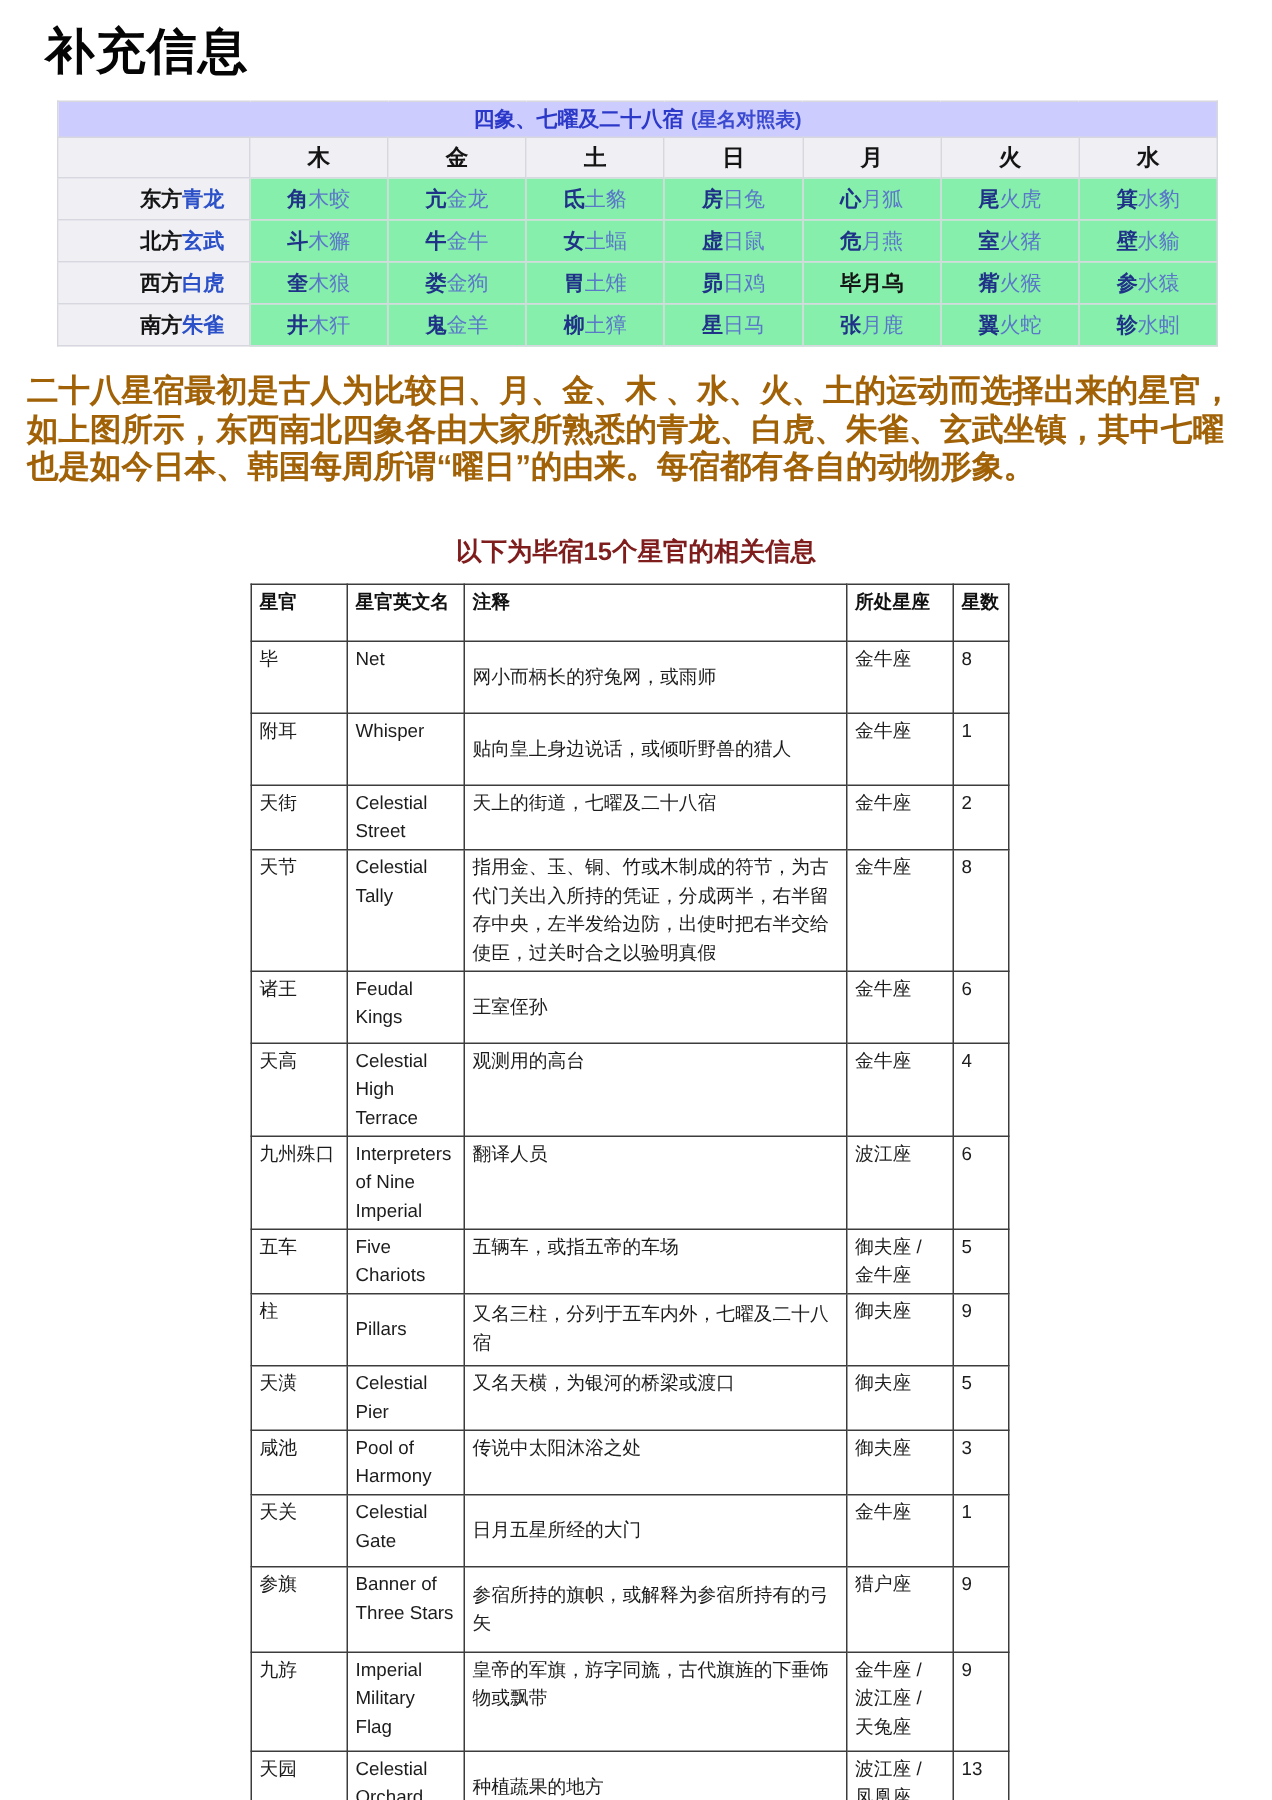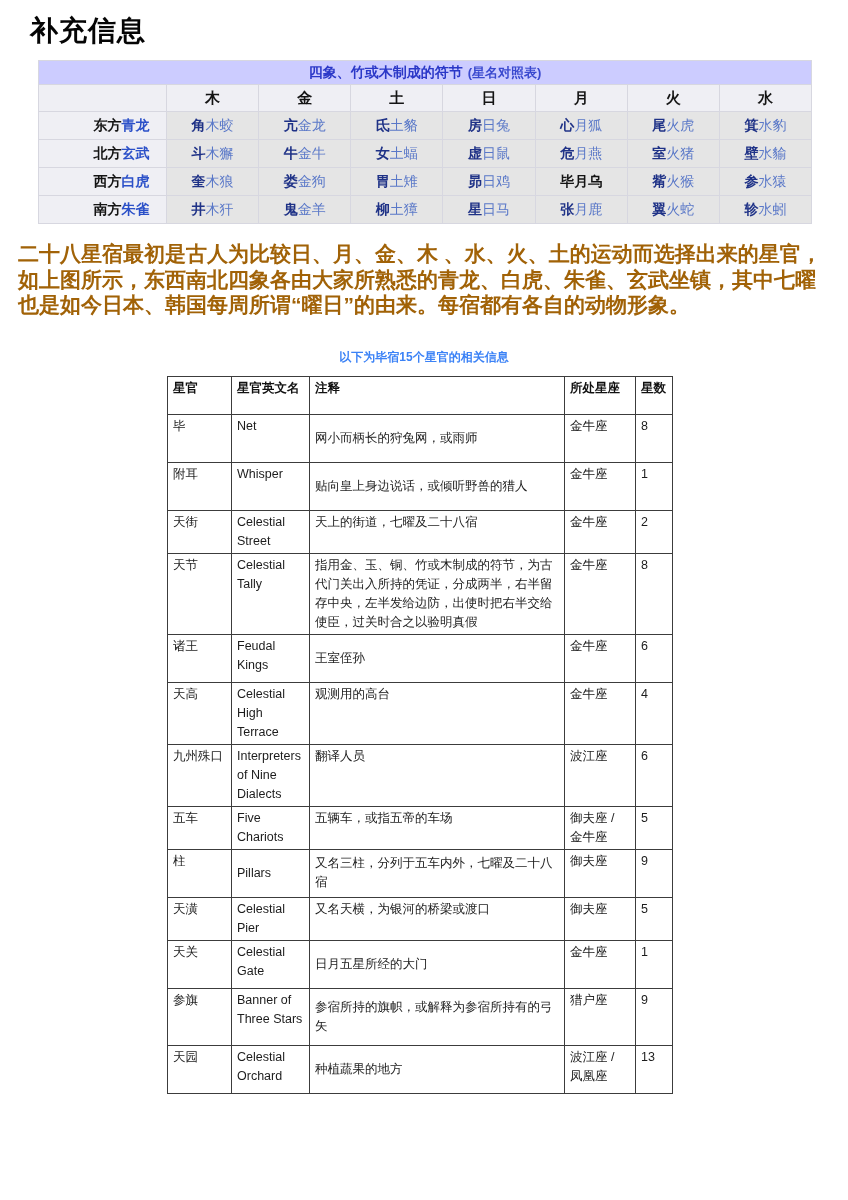--- a/index.html
+++ b/index.html
@@ -8,21 +8,21 @@
     width: 848px; height: 1200px;
     background: #ffffff;
     color: #000;
     font-family: "Liberation Sans", "DejaVu Sans", sans-serif;
     overflow: hidden;
   }
 
   
   .page-title {
     margin: 12px 0 0 30px;
-    font-size: 28px;
+    font-size: 33px;
     font-weight: 900;
     letter-spacing: 1px;
     color: #050505;
   }
 
   
   table.navbox {
     margin: 10px 0 0 38px;
     width: 774px;
     border-collapse: collapse;
@@ -54,21 +54,21 @@
     background: #efeff4;
     text-align: center;
     font-weight: bold;
     height: 28px;
     font-size: 14px;
     padding-left: 40px;
   }
   .grp-prefix { color: #141414; }
   a.grp-link { color: #2b50c8; text-decoration: none; font-weight: bold; }
   table.navbox td.mansion-cell {
-    background: #e5e5e5;
+    background: #86efac;
     text-align: center;
     height: 28px;
     font-size: 14px;
   }
   a.mansion-link { color: #5a78c8; text-decoration: none; }
   a.mansion-link b { color: #1f3287; font-weight: bold; }
   .mansion-current { color: #141414; font-weight: bold; }
 
   
   .intro {
@@ -77,23 +77,23 @@
     font-size: 21px;
     line-height: 25.5px;
     font-weight: 600;
     color: #a16207;
   }
 
   
   .subtitle {
     margin-top: 31px;
     text-align: center;
-    font-size: 12px;
+    font-size: 17px;
     font-weight: 700;
-    color: #3b82f6;
+    color: #7f1d1d;
   }
 
   
   table.startable {
     margin: 10px 0 0 167px;
     width: 505px;
     border-collapse: collapse;
     font-size: 12.5px;
     line-height: 19px;
     color: #1c1c1c;
@@ -123,21 +123,21 @@
       <col>
       <col>
       <col>
       <col>
       <col>
       <col>
       <col>
     </colgroup>
   <thead>
     <tr>
-      <td class="nav-title-cell" colspan="8"><span>四象、竹或木制成的符节</span><span class="nav-title-note">(星名对照表)</span></td>
+      <td class="nav-title-cell" colspan="8"><span>四象、七曜及二十八宿</span><span class="nav-title-note">(星名对照表)</span></td>
     </tr>
     <tr id="nav-head-row">
         <th class="corner"></th>
         <th class="planet-col">木</th>
         <th class="planet-col">金</th>
         <th class="planet-col">土</th>
         <th class="planet-col">日</th>
         <th class="planet-col">月</th>
         <th class="planet-col">火</th>
         <th class="planet-col">水</th>
@@ -246,21 +246,21 @@
       </tr>
       <tr style="height: 57px;">
         <td class="c-name">天高</td>
         <td class="c-en">Celestial High Terrace</td>
         <td class="c-note">观测用的高台</td>
         <td class="c-const">金牛座</td>
         <td class="c-count">4</td>
       </tr>
       <tr style="height: 57px;">
         <td class="c-name">九州殊口</td>
-        <td class="c-en">Interpreters of Nine Dialects</td>
+        <td class="c-en">Interpreters of Nine Imperial</td>
         <td class="c-note">翻译人员</td>
         <td class="c-const">波江座</td>
         <td class="c-count">6</td>
       </tr>
       <tr style="height: 38px;">
         <td class="c-name">五车</td>
         <td class="c-en">Five Chariots</td>
         <td class="c-note">五辆车，或指五帝的车场</td>
         <td class="c-const">御夫座 / 金牛座</td>
         <td class="c-count">5</td>
@@ -272,34 +272,48 @@
         <td class="c-const">御夫座</td>
         <td class="c-count">9</td>
       </tr>
       <tr style="height: 38px;">
         <td class="c-name">天潢</td>
         <td class="c-en">Celestial Pier</td>
         <td class="c-note">又名天横，为银河的桥梁或渡口</td>
         <td class="c-const">御夫座</td>
         <td class="c-count">5</td>
       </tr>
+      <tr style="height: 38px;">
+        <td class="c-name">咸池</td>
+        <td class="c-en">Pool of Harmony</td>
+        <td class="c-note">传说中太阳沐浴之处</td>
+        <td class="c-const">御夫座</td>
+        <td class="c-count">3</td>
+      </tr>
       <tr style="height: 48px;">
         <td class="c-name">天关</td>
         <td class="c-en">Celestial Gate</td>
         <td class="c-note vmid">日月五星所经的大门</td>
         <td class="c-const">金牛座</td>
         <td class="c-count">1</td>
       </tr>
       <tr style="height: 57px;">
         <td class="c-name">参旗</td>
         <td class="c-en">Banner of Three Stars</td>
         <td class="c-note vmid">参宿所持的旗帜，或解释为参宿所持有的弓矢</td>
         <td class="c-const">猎户座</td>
         <td class="c-count">9</td>
       </tr>
+      <tr style="height: 66px;">
+        <td class="c-name">九斿</td>
+        <td class="c-en">Imperial Military Flag</td>
+        <td class="c-note">皇帝的军旗，斿字同旒，古代旗旌的下垂饰物或飘带</td>
+        <td class="c-const">金牛座 / 波江座 / 天兔座</td>
+        <td class="c-count">9</td>
+      </tr>
       <tr style="height: 48px;">
         <td class="c-name">天园</td>
         <td class="c-en">Celestial Orchard</td>
         <td class="c-note vmid">种植蔬果的地方</td>
         <td class="c-const">波江座 / 凤凰座</td>
         <td class="c-count">13</td>
       </tr>
     </tbody>
 </table>
 

